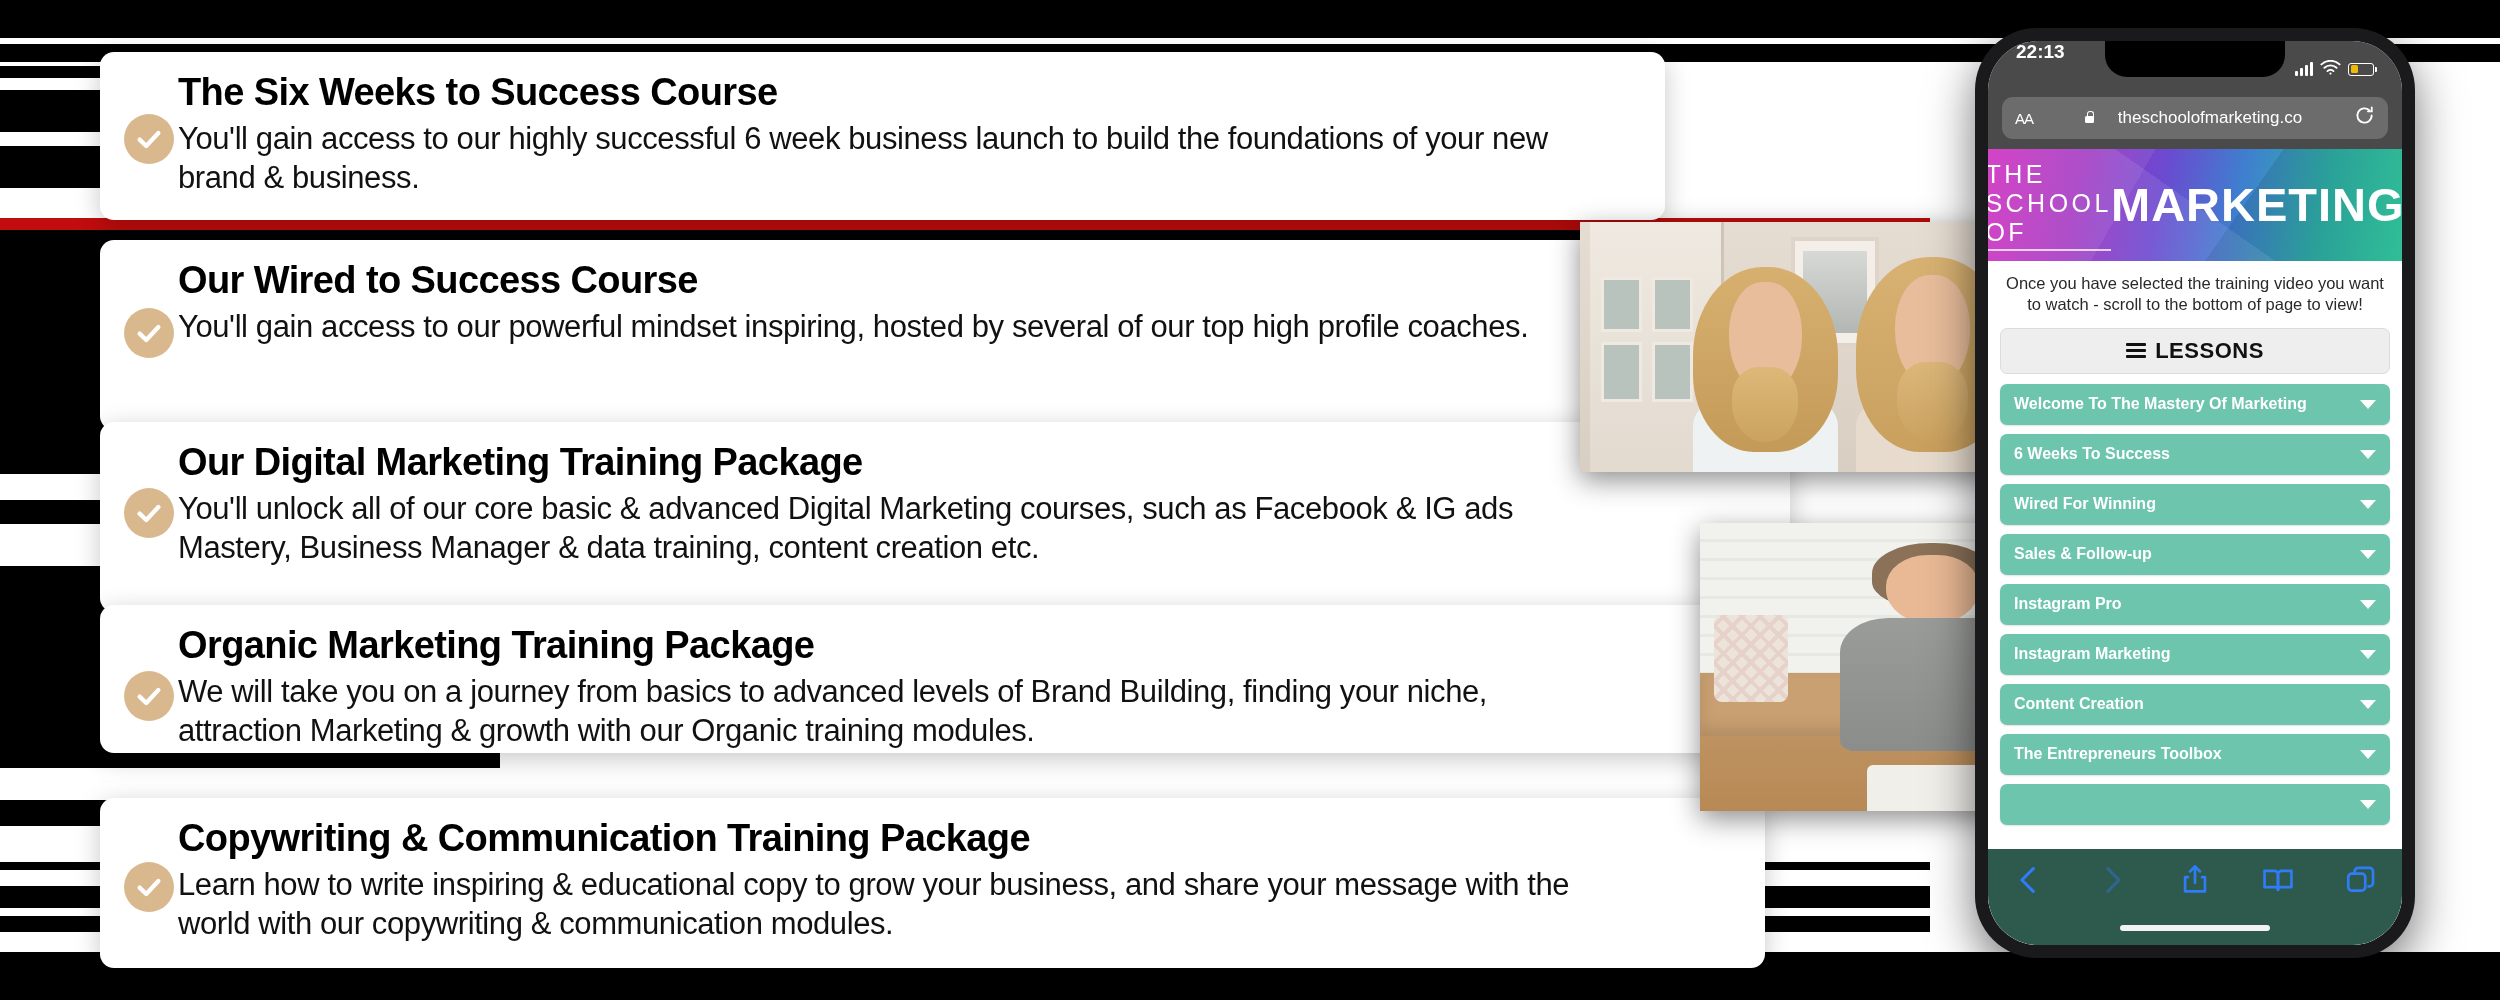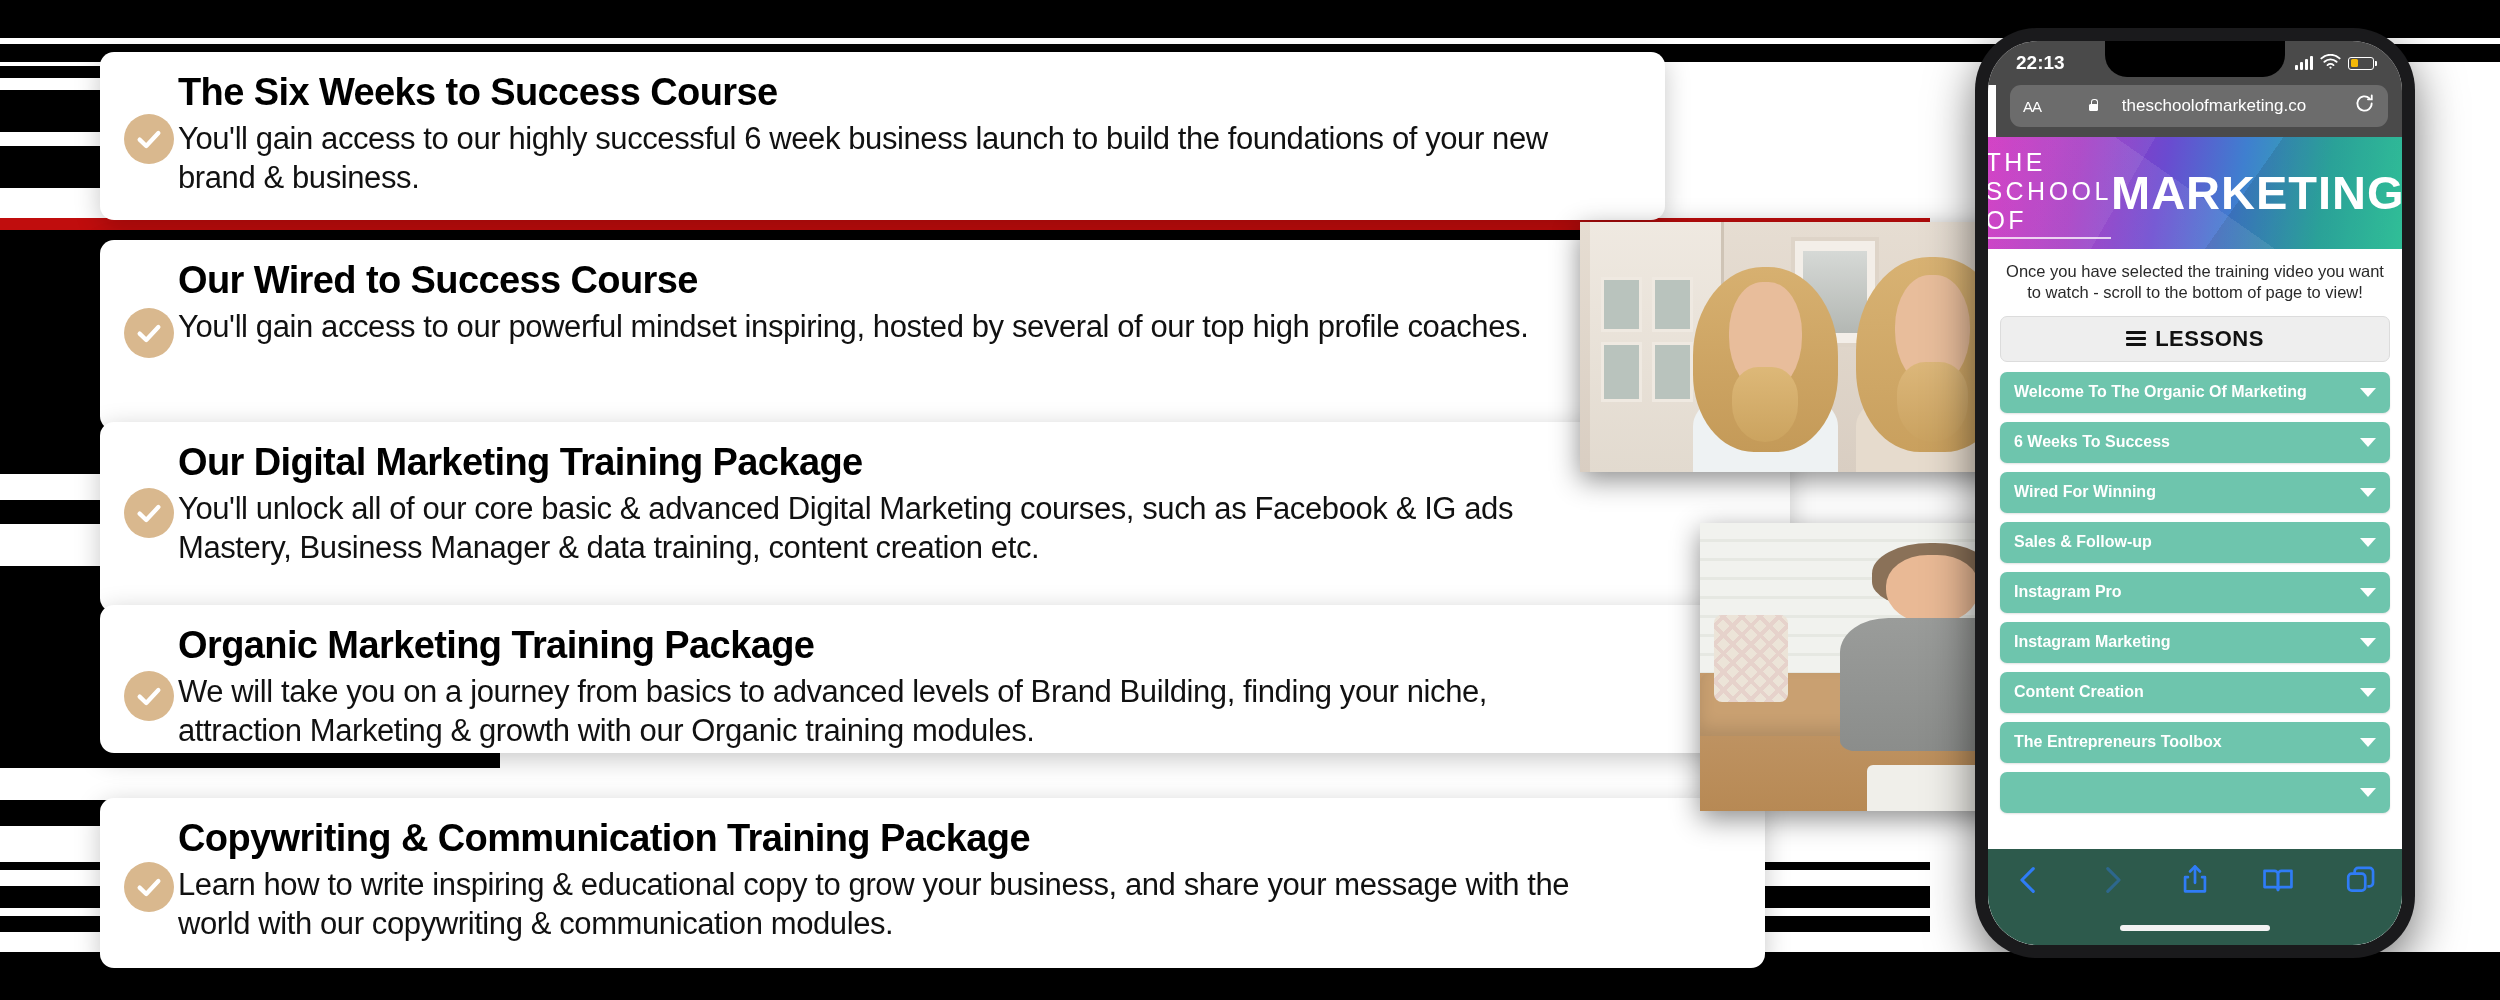--- a/index.html
+++ b/index.html
@@ -133,38 +133,37 @@
     position: absolute;
     top: 0; left: 50%;
     transform: translateX(-50%);
     width: 180px; height: 36px;
     background: #000000;
     border-radius: 0 0 22px 22px;
     z-index: 9;
   }
   .statusbar {
     position: relative;
-    height: 44px;
+    height: 56px;
     background: #4a4a4a;
     display: flex;
-    align-items: center;
     justify-content: space-between;
     padding: 0 28px;
     color: #ffffff;
     font-size: 19px;
     font-weight: bold;
   }
   .status-right { display: flex; align-items: center; gap: 7px; }
   .bars { display: flex; align-items: flex-end; gap: 2px; height: 14px; }
   .bars i { display:block; width:3px; background:#fff; border-radius:1px; }
   .bat { width: 26px; height: 13px; border: 1.6px solid #fff; border-radius: 3px; position: relative; }
   .bat::after { content:""; position:absolute; right:-4px; top:3.5px; width:2px; height:5px; background:#fff; border-radius:0 1px 1px 0; }
   .bat i { position:absolute; left:1.5px; top:1.5px; bottom:1.5px; width:30%; background:#f3b808; border-radius:1.5px; display:block; }
 
-  .urlbar-wrap { background: #4a4a4a; padding: 0 14px 10px; margin-left: 8px; }
+  .urlbar-wrap { background: #4a4a4a; padding: 0 14px 10px; }
   .urlbar {
     height: 42px;
     background: #6c6c6c;
     border-radius: 11px;
     display: flex;
     align-items: center;
     padding: 0 13px;
     color: #ffffff;
     font-size: 17px;
   }
@@ -421,21 +420,21 @@
           <span class="hamb">
               <i></i>
               <i></i>
               <i></i>
             </span>
           <span>LESSONS</span>
         </div>
 
         <div class="lesson-list">
           <div class="lesson">
-            <span>Welcome To The Organic Of Marketing</span>
+            <span>Welcome To The Mastery Of Marketing</span>
             <span class="caret"></span>
           </div>
           <div class="lesson">
             <span>6 Weeks To Success</span>
             <span class="caret"></span>
           </div>
           <div class="lesson">
             <span>Wired For Winning</span>
             <span class="caret"></span>
           </div>

